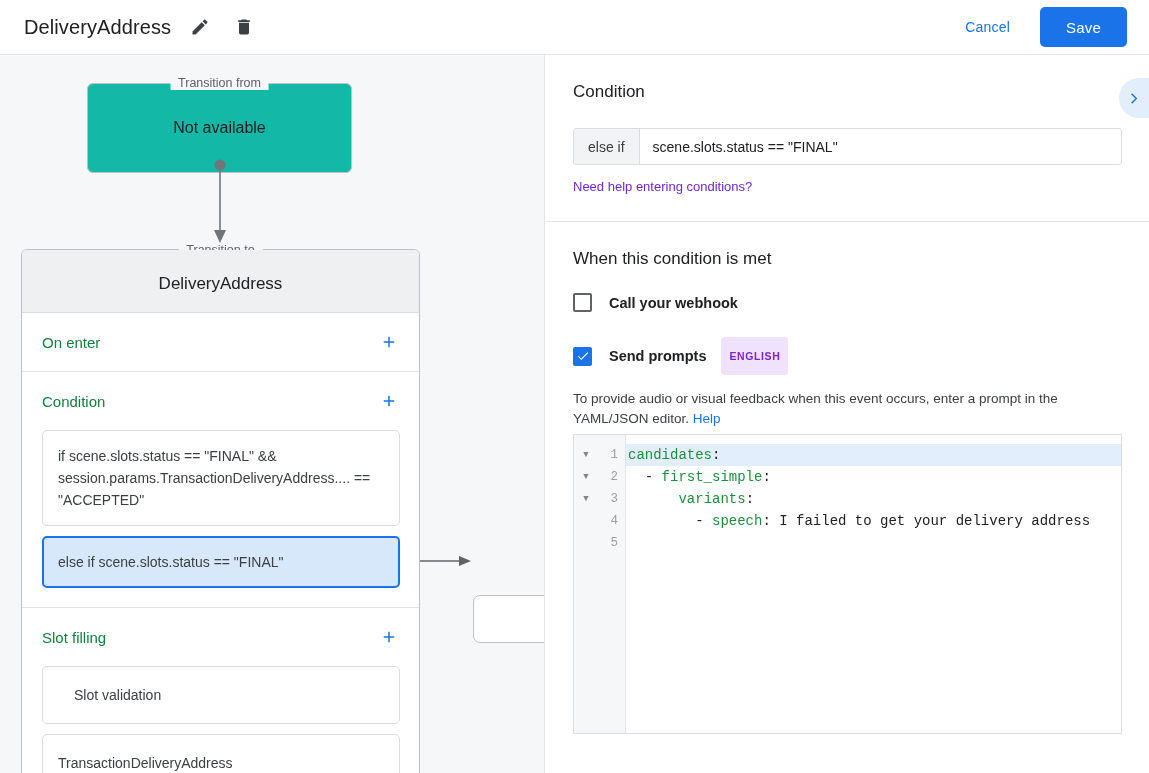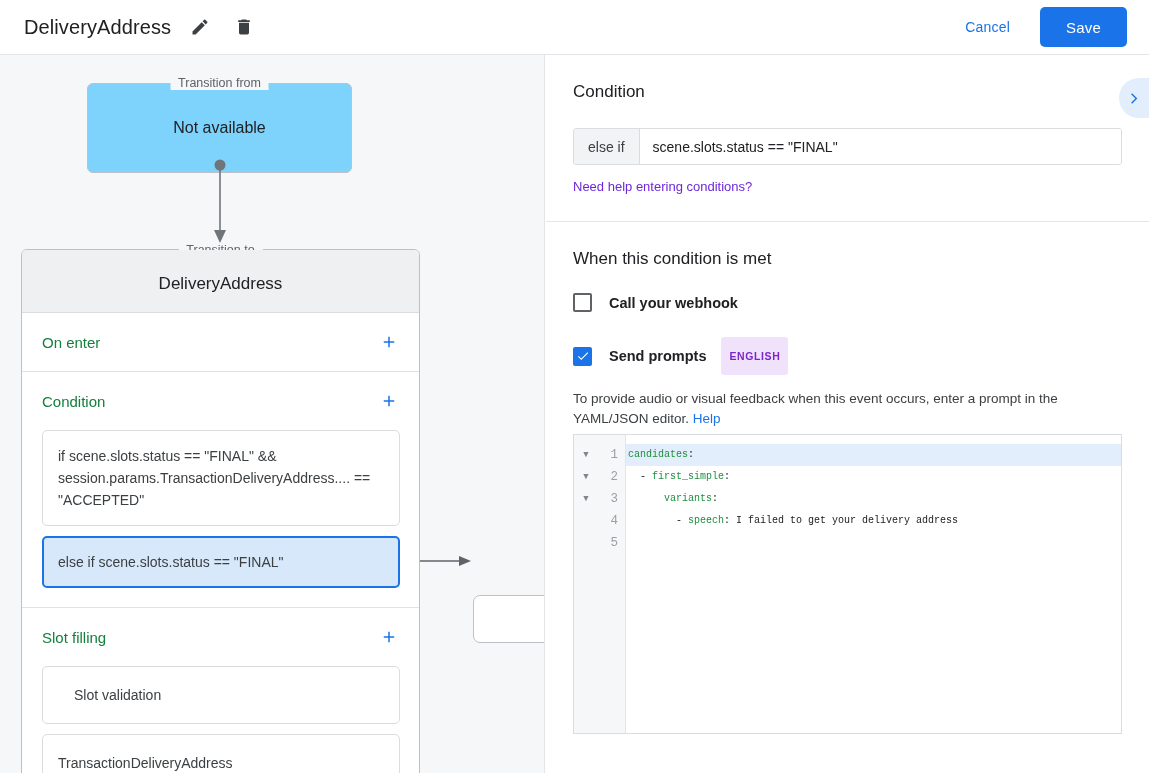--- a/index.html
+++ b/index.html
@@ -50,21 +50,21 @@
     position: absolute; left: 0; top: 55px;
     width: 545px; height: 718px;
     background: #f6f7f8;
     border-right: 1px solid #e3e5e8;
     overflow: hidden;
   }
   .fieldset {
     position: absolute;
     border: 1px solid #bdc1c6;
     border-radius: 6px;
-    background: #7dd3fc;
+    background: #14b8a6;
   }
   .fs-legend {
     position: absolute; top: -8px; left: 50%; transform: translateX(-50%);
     background: #f6f7f8; padding: 0 8px;
     font-size: 12.5px; color: #5f6368; white-space: nowrap;
   }
   
   #transition-from-box { left: 87px; top: 28px; width: 265px; height: 90px; }
   .tf-text {
     position: absolute; left: 0; top: 0; width: 100%; height: 100%;
@@ -203,21 +203,21 @@
     height: 22px; display: flex; align-items: center;
     font-family: "Liberation Mono", monospace; font-size: 12.5px; color: #9aa0a6;
   }
   .fold { width: 24px; text-align: center; font-size: 9px; color: #80868b; }
   .lnum { flex: 1 1 auto; text-align: right; padding-right: 7px; }
   .code {
     flex: 1 1 auto; padding-top: 9px; position: relative; overflow: hidden;
   }
   .cline {
     height: 22px; line-height: 22px; white-space: pre;
-    font-family: "Liberation Mono", monospace; font-size: 10px;
+    font-family: "Liberation Mono", monospace; font-size: 14px;
     color: #202124; padding-left: 2px;
   }
   .cline.hl { background: #e3eefc; }
   .k { color: #1e8e3e; }
   .p { color: #202124; }
 </style>
 </head>
 <body>
 
 <div class="app">

